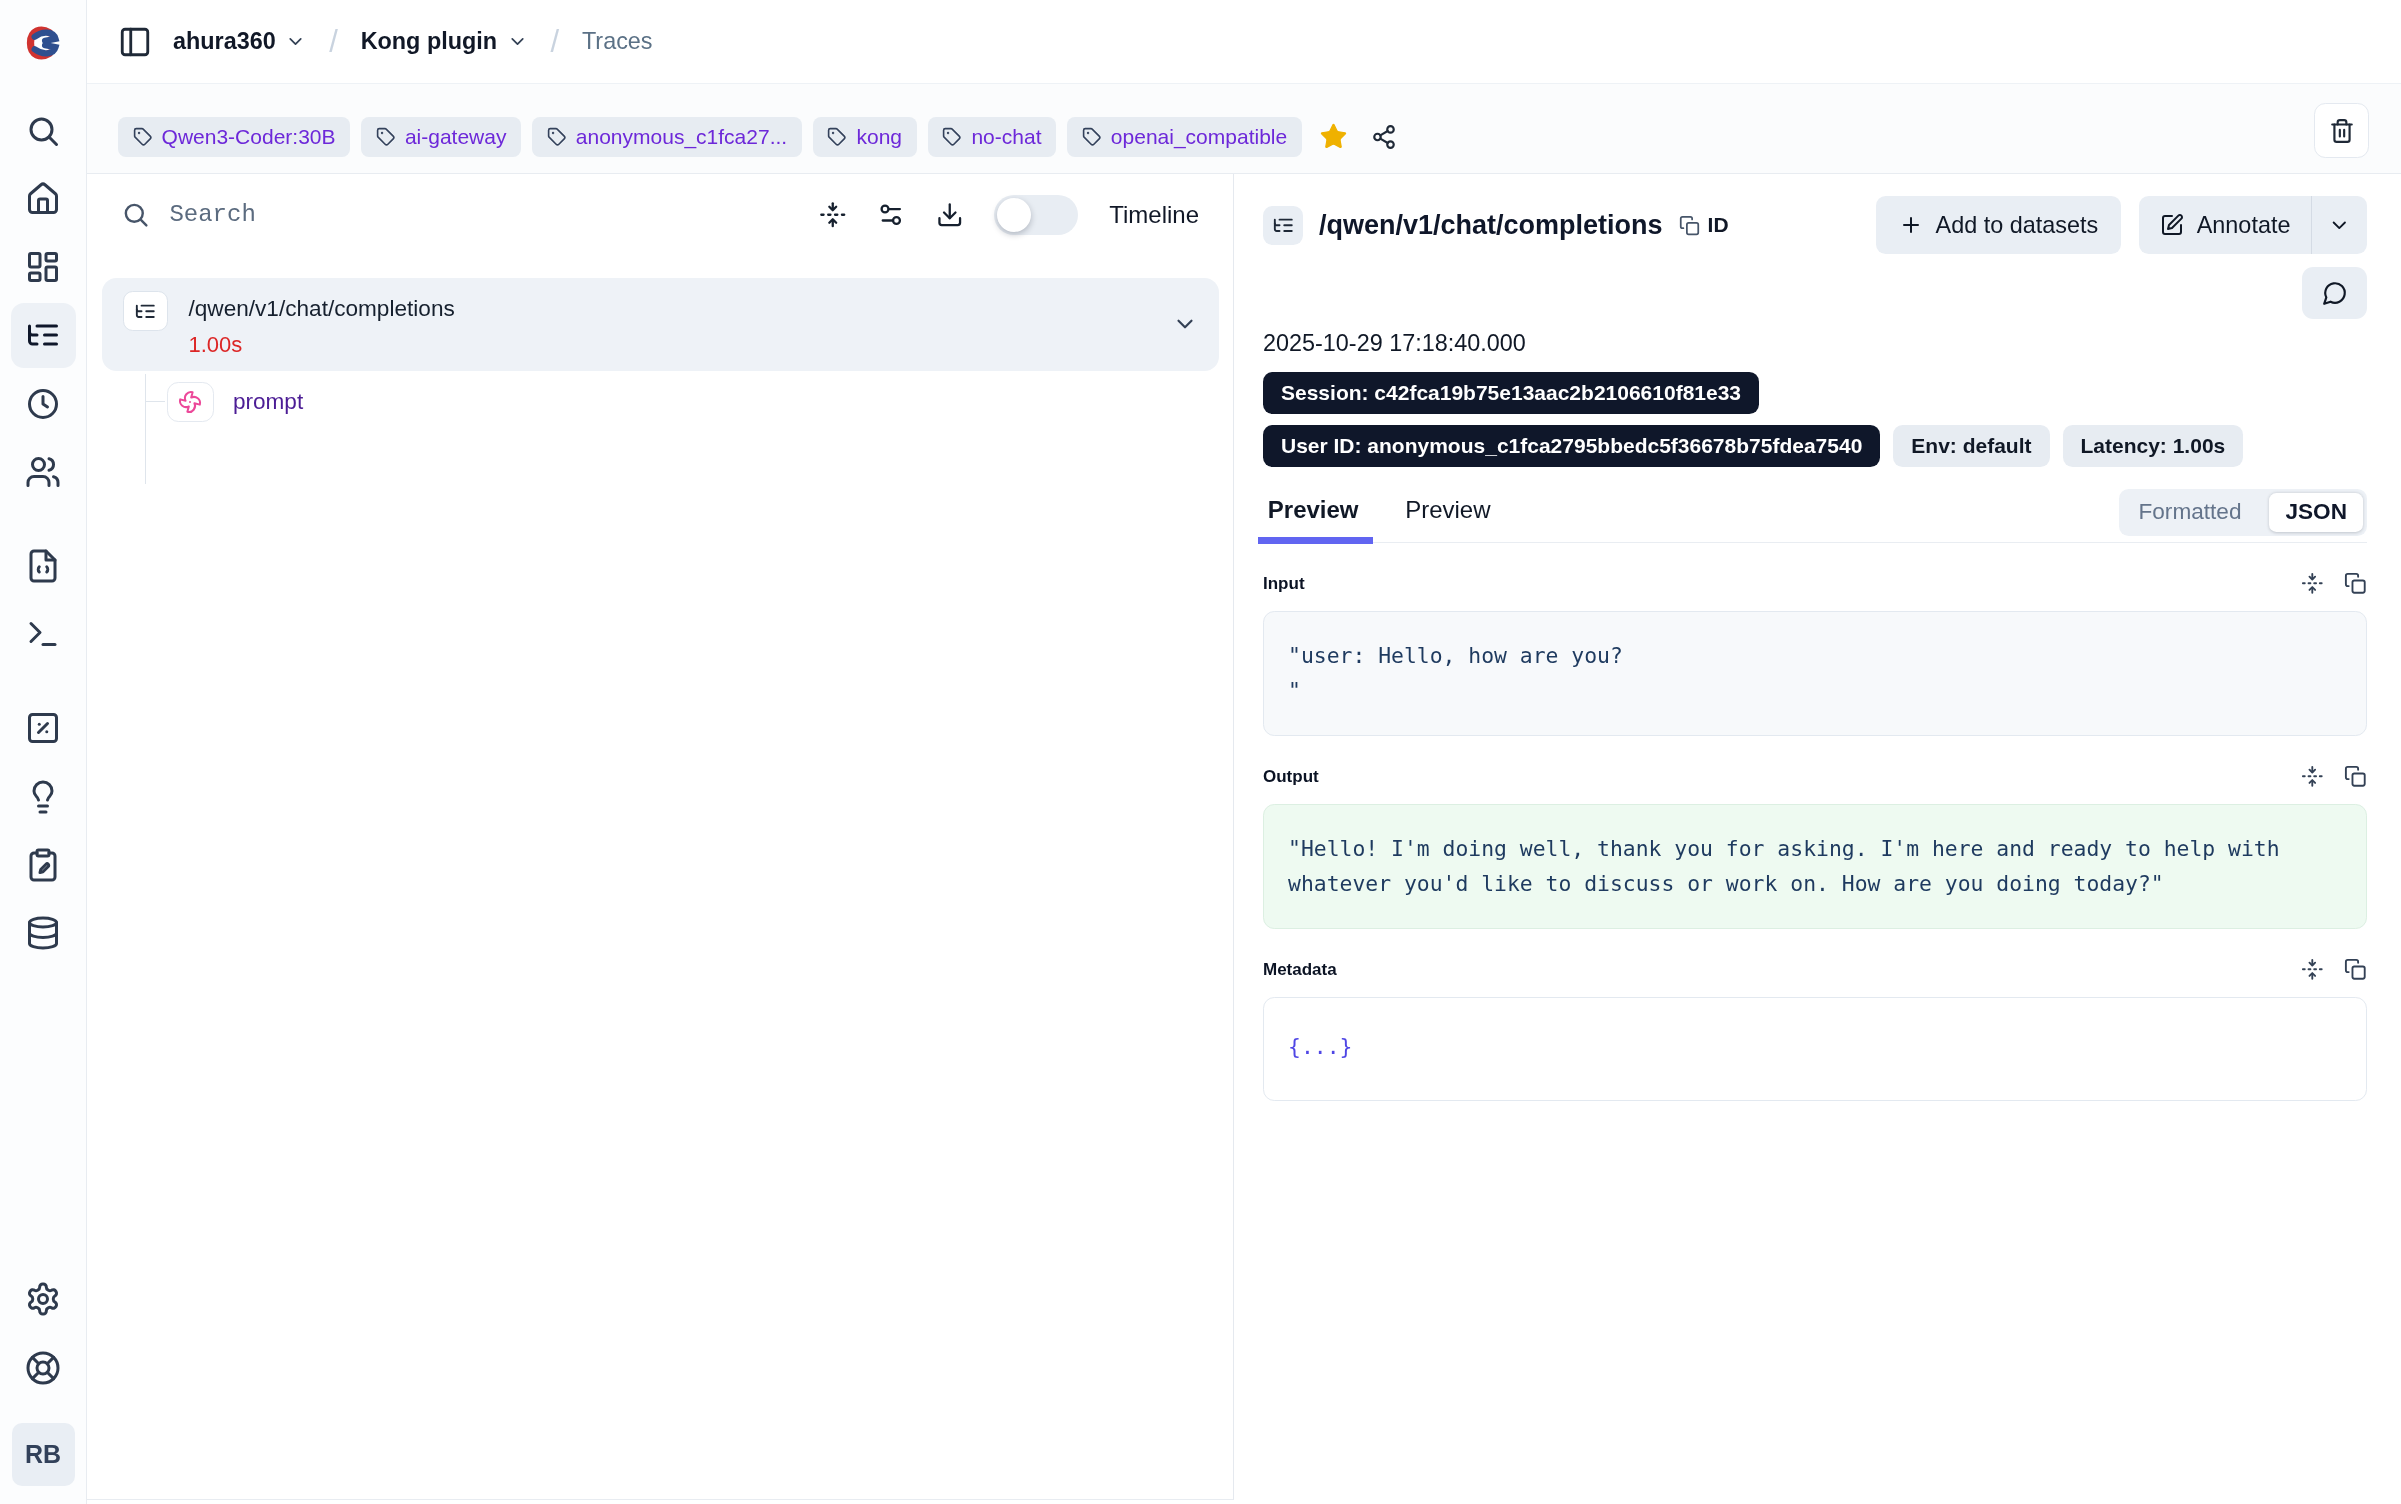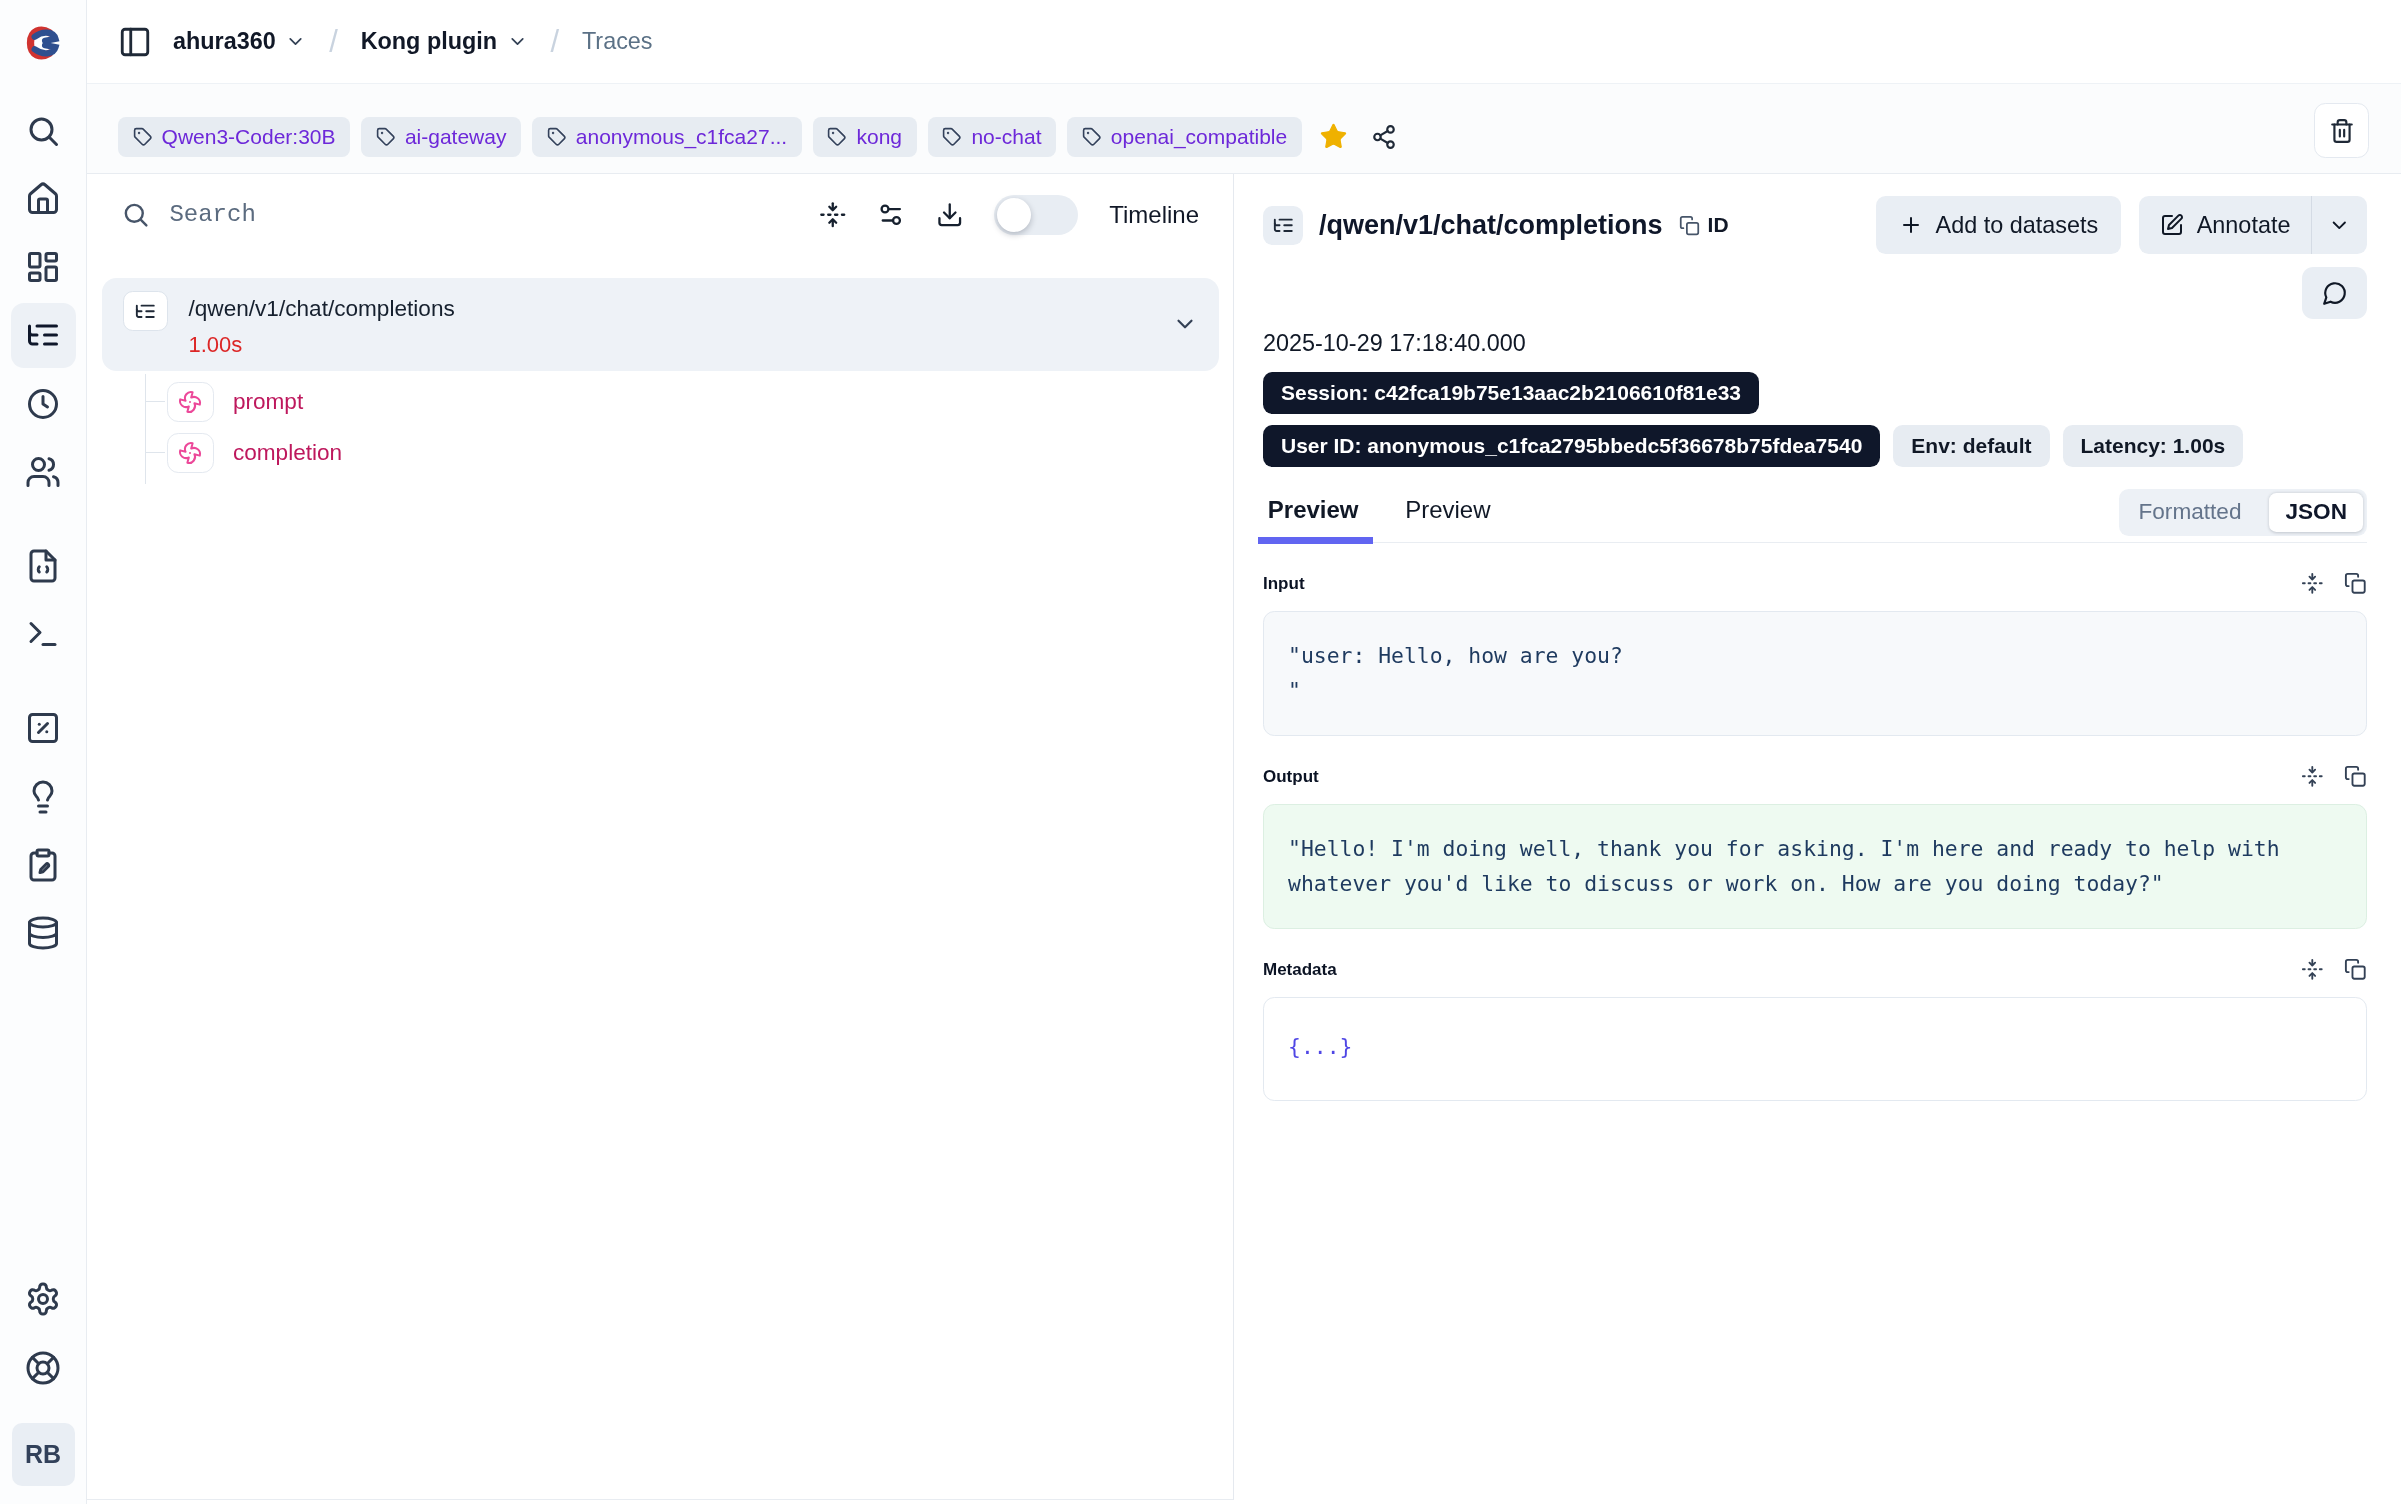--- a/index.html
+++ b/index.html
@@ -84,21 +84,21 @@
   .root-chevron svg { width:26px; height:26px; }
   .tree-children { position:relative; margin-top:4.8px; }
   .tree-children::before { content:""; position:absolute; left:43px; top:-8px; height:110px;
                            border-left:1.6px solid #dfe5ec; }
   .child-row { display:flex; align-items:center; gap:19.4px; margin:11.3px 0 11.3px 65px; position:relative; }
   .child-row::before { content:""; position:absolute; left:-22px; top:50%; margin-top:-0.8px; width:20px;
                        border-top:1.6px solid #dfe5ec; }
   .event-badge { width:47px; height:40px; border:1.6px solid #e4e9f0; background:#fff; border-radius:11.3px;
                  display:flex; align-items:center; justify-content:center; color:#ec4899; }
   .event-badge svg { width:24px; height:24px; }
-  .child-label { font-size:22.6px; color:#be185d; }
+  .child-label { font-size:22.6px; color:#4c1d95; }
 
   
   .right-panel { flex:1; min-width:0; padding:22.6px 34px 0 29px; position:relative; }
   .rp-header { display:flex; align-items:center; }
   .rp-badge { width:40px; height:39px; background:#e9eef4; border-radius:9.7px; display:flex; align-items:center;
               justify-content:center; color:#1f2937; flex:0 0 auto; }
   .rp-badge svg { width:22.6px; height:22.6px; }
   .rp-title { font-size:27px; font-weight:700; margin-left:16px; white-space:nowrap; }
   .id-group { display:flex; align-items:center; gap:8px; margin-left:16px; color:#111827; }
   .id-group svg { width:21px; height:21px; color:#475569; }
@@ -511,28 +511,20 @@
           </div>
           <div class="tree-children">
             <div class="child-row">
               <span class="event-badge">
                   <svg class="ic" viewBox="0 0 30 30" width="24" height="24">
                     <use href="#i-fan"></use>
                   </svg>
                 </span>
               <span class="child-label">prompt</span>
             </div>
-            <div class="child-row">
-              <span class="event-badge">
-                  <svg class="ic" viewBox="0 0 30 30" width="24" height="24">
-                    <use href="#i-fan"></use>
-                  </svg>
-                </span>
-              <span class="child-label">completion</span>
-            </div>
           </div>
         </div>
       </div>
 
       <div class="right-panel">
         <div class="rp-header">
           <span class="rp-badge">
               <svg class="ic" viewBox="0 0 28 28" width="22.6" height="22.6">
                 <use href="#i-list-tree"></use>
               </svg>

